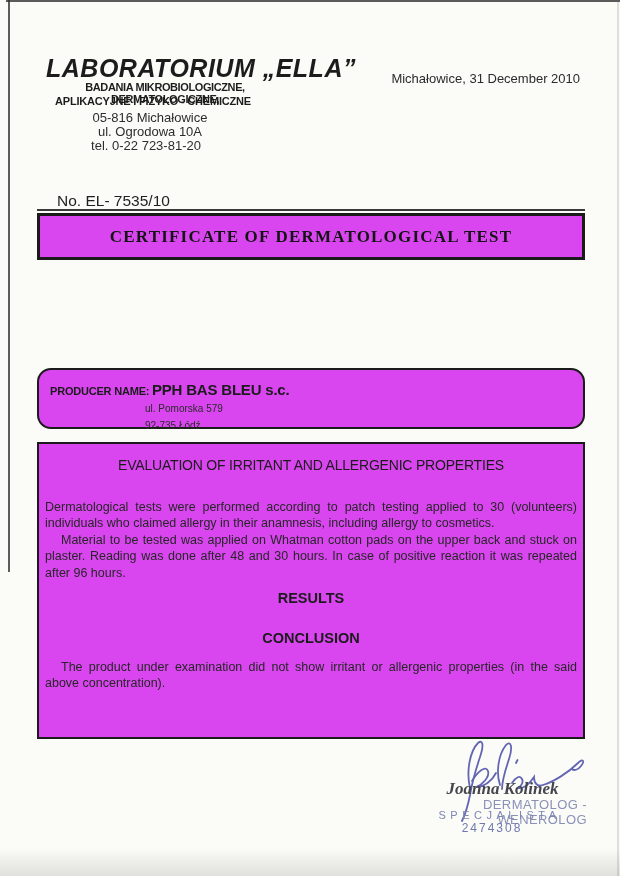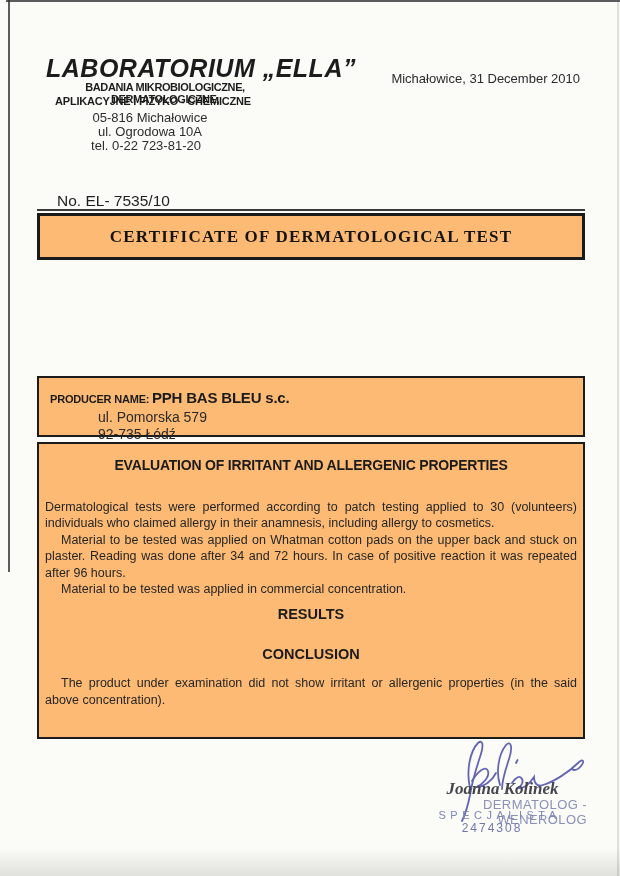--- a/index.html
+++ b/index.html
@@ -26,39 +26,39 @@
   .lab-sub2{position:absolute;left:28px;top:95px;width:250px;text-align:center;
     font-size:11px;font-weight:bold;letter-spacing:-0.2px;color:#1d1d1d;}
   .lab-addr{position:absolute;width:250px;text-align:center;font-size:13px;color:#2d2d2d;}
   .addr1{left:25px;top:110px;}
   .addr2{left:25px;top:124px;}
   .addr3{left:21px;top:138px;}
 
   .cert-no{position:absolute;left:57px;top:192px;font-size:15.5px;color:#1f1f1f;}
   .rule{position:absolute;left:37px;top:209px;width:548px;height:1.5px;background:#3a3a3a;}
 
-  .box{position:absolute;left:37px;background:#fdba74;border:2px solid #1b1b1b;box-sizing:border-box;}
+  .box{position:absolute;left:37px;background:#d946ef;border:2px solid #1b1b1b;box-sizing:border-box;}
   .cert-box{top:213px;width:548px;height:47px;border-width:3px;display:flex;align-items:center;justify-content:center;}
   .cert-title{font-family:"Liberation Serif","DejaVu Serif",serif;font-weight:bold;
     font-size:17px;letter-spacing:1.2px;color:#141414;}
 
   .product-box{top:283px;width:548px;height:65px;}
   .field-label{position:absolute;left:11px;top:15px;font-size:11px;font-weight:bold;
     letter-spacing:-0.2px;color:#1b1b1b;white-space:nowrap;}
   .product-value{margin:9px 8px 0 111px;font-size:15px;font-weight:bold;
     letter-spacing:-0.3px;line-height:23px;color:#1b1b1b;}
 
-  .producer-box{top:376px;width:548px;height:61px;}
+  .producer-box{top:368px;width:548px;height:61px;border-radius:14px;}
   .producer-value{margin:10px 8px 0 113px;font-size:15px;font-weight:bold;
     letter-spacing:-0.2px;line-height:19px;color:#1b1b1b;}
-  .producer-addr{margin-left:59px;font-size:14px;line-height:16.5px;color:#2a2a2a;}
+  .producer-addr{margin-left:106px;font-size:10px;line-height:16.5px;color:#2a2a2a;}
   .producer-addr.first{margin-top:2px;}
 
   .main-box{top:442px;width:548px;height:297px;padding:13px 6px 0 6px;}
-  .eval-heading{text-align:center;font-size:14px;font-weight:bold;color:#1b1b1b;margin:0 0 26px 0;letter-spacing:-0.2px;}
+  .eval-heading{text-align:center;font-size:14px;font-weight:normal;color:#1b1b1b;margin:0 0 26px 0;letter-spacing:-0.2px;}
   .body-text{font-size:12.5px;line-height:16.4px;color:#262626;text-align:justify;margin:0;}
   .indent{text-indent:16px;}
   .sec-heading{text-align:center;font-size:14.5px;font-weight:bold;color:#1b1b1b;margin:0;}
   .results-heading{margin-top:9px;}
   .results-text{margin-top:11px;}
   .conclusion-heading{margin-top:24px;}
   .conclusion-text{margin-top:13px;}
 
   .sig-svg{position:absolute;left:420px;top:733px;}
   .sig-name{position:absolute;left:420px;top:779px;width:165px;text-align:center;
@@ -100,22 +100,21 @@
   <div class="box producer-box">
     <span class="field-label">PRODUCER NAME:</span>
     <div class="producer-value">PPH BAS BLEU s.c.</div>
     <div class="producer-addr first">ul. Pomorska 579</div>
     <div class="producer-addr">92-735 Łódź</div>
   </div>
 
   <div class="box main-box">
     <div class="eval-heading">EVALUATION OF IRRITANT AND ALLERGENIC PROPERTIES</div>
     <p class="body-text">Dermatological tests were performed according to patch testing applied to 30 (volunteers) individuals who claimed allergy in their anamnesis, including allergy to cosmetics.</p>
-    <p class="body-text indent">Material to be tested was applied on Whatman cotton pads on the upper back and stuck on plaster. Reading was done after 34  and 72 hours. In case of positive reaction it was repeated after 96 hours.</p>
-    <p class="body-text indent">Material to be tested was applied in commercial concentration.</p>
+    <p class="body-text indent">Material to be tested was applied on Whatman cotton pads on the upper back and stuck on plaster. Reading was done after 48  and 30 hours. In case of positive reaction it was repeated after 96 hours.</p>
     <div class="sec-heading results-heading">RESULTS</div>
     <div class="sec-heading conclusion-heading">CONCLUSION</div>
     <p class="body-text indent conclusion-text">The product under examination did not show irritant or allergenic properties (in the said above concentration).</p>
   </div>
 
   <svg class="sig-svg" width="170" height="95" viewBox="0 0 170 95">
     <g fill="none" stroke-width="1.8" stroke-linecap="round" opacity="0.92">
       <path d="M50,55 C46,38 50,18 58,10 C63,6 64,12 60,24 C56,36 52,50 50,62 C48,72 46,80 42,88" stroke="#565aad"></path>
       <path d="M52,48 C58,38 66,32 68,38 C70,44 62,52 56,54 C64,54 72,48 76,40" stroke="#565aad"></path>
       <path d="M80,52 C76,40 78,22 86,12 C91,7 93,14 89,26 C85,38 82,48 82,56" stroke="#565aad"></path>

